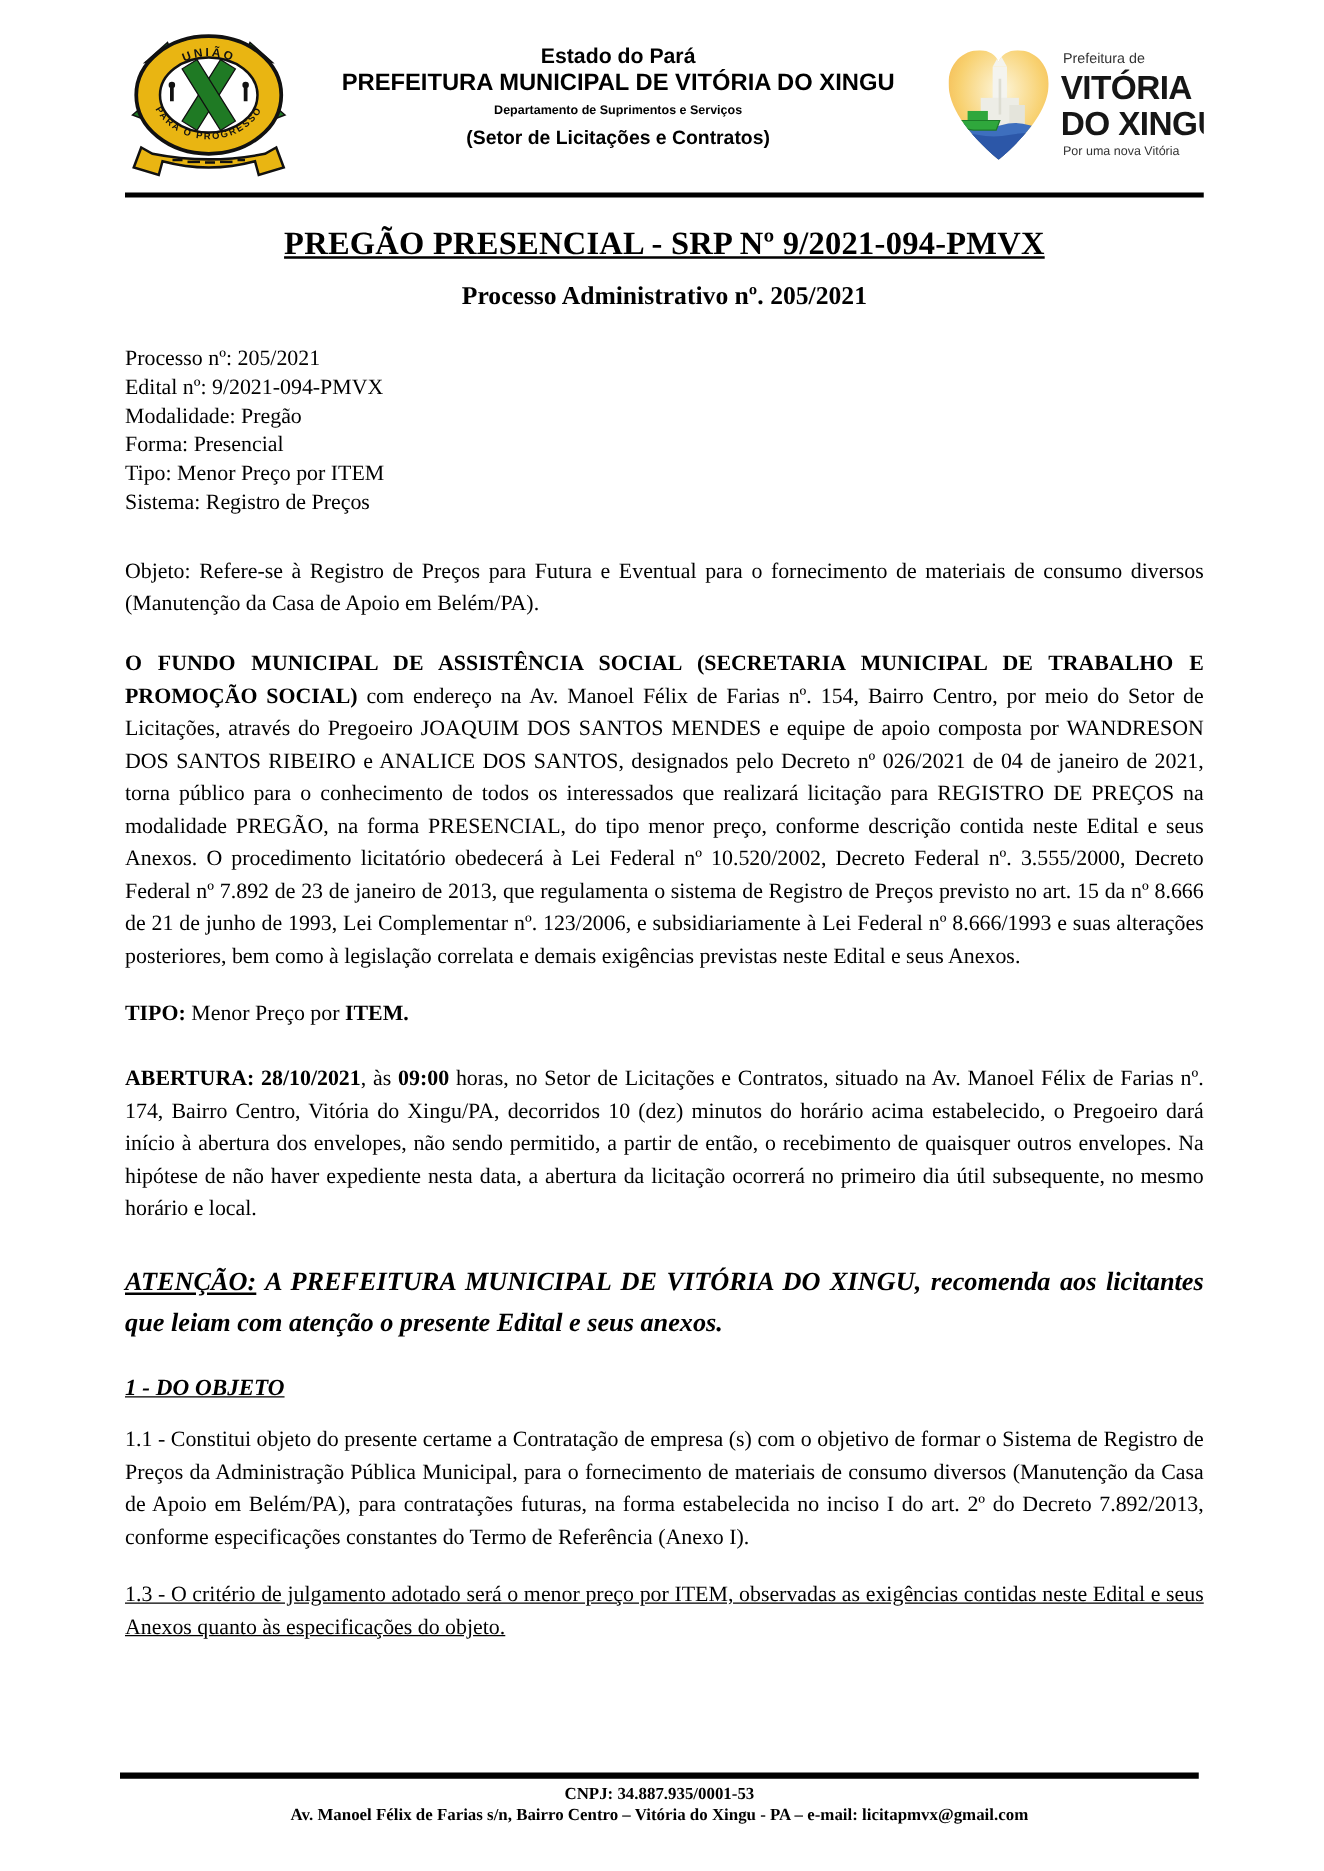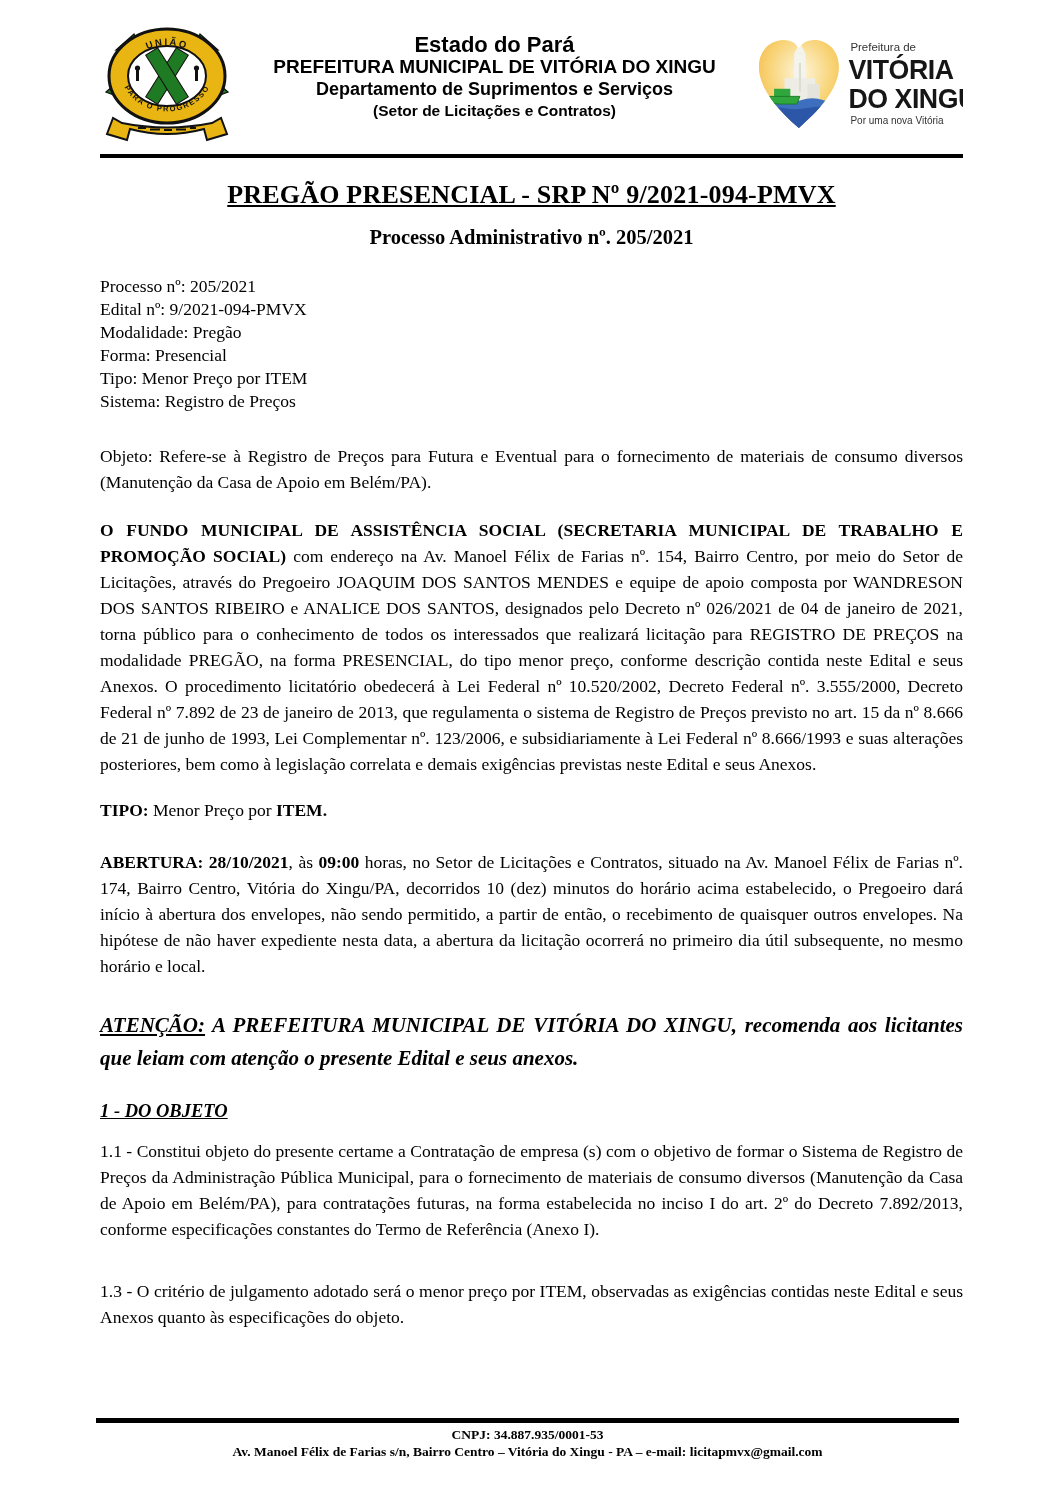--- a/index.html
+++ b/index.html
@@ -6,24 +6,24 @@
   .page{position:relative;width:1059px;height:1497px;background:#fff;color:#000;
         font-family:"Liberation Serif",serif;overflow:hidden;}
   .content{padding:26px 96px 0 100px;}
 
   
   .header{display:flex;align-items:flex-start;}
   .seal-svg{flex:0 0 auto;}
   .citylogo-svg{flex:0 0 auto;margin-top:8px;}
   .org{flex:1;text-align:center;font-family:"Liberation Sans",sans-serif;font-weight:bold;
        padding-top:8px;line-height:22px;}
-  .org-l1{font-size:22px;}
+  .org-l1{font-size:17px;}
   .org-l2{font-size:19px;}
   .org-l3{font-size:17px;}
-  .org-l4{font-size:18px;}
+  .org-l4{font-size:10px;}
   .org-l5{font-size:15.5px;}
   .header-rule{height:4px;background:#000;margin-top:6px;}
 
   
   .title{text-align:center;font-size:26px;font-weight:bold;margin-top:22px;letter-spacing:0.2px;}
   .title .u{text-decoration:underline;}
   .subtitle{text-align:center;font-size:20.5px;font-weight:bold;margin-top:16px;}
 
   
   .fields{margin-top:26px;font-size:17.5px;line-height:23px;}
@@ -32,21 +32,21 @@
   .para{font-size:17.5px;line-height:26px;text-align:justify;margin:0;}
   .p-objeto{margin-top:30px;}
   .p-preamble{margin-top:22px;}
   .p-tipo{margin-top:20px;text-align:left;}
   .p-abertura{margin-top:26px;}
   .p-atencao{margin-top:30px;font-size:21px;line-height:33px;}
   .sec-title{margin-top:26px;font-size:18.5px;font-weight:bold;font-style:italic;}
   .sec-title .u{text-decoration:underline;}
   .p-11{margin-top:16px;}
   .p-12{margin-top:24px;}
-  .p-13{margin-top:36px;}
+  .p-13{margin-top:20px;text-decoration:underline;}
 
   
   .footer{position:absolute;left:96px;right:100px;top:1418px;text-align:center;font-weight:bold;}
   .footer-rule{height:5px;background:#000;}
   .f1{font-size:13.5px;margin-top:3px;line-height:17px;}
   .f2{font-size:13.5px;line-height:17px;}
 </style>
 </head>
 <body>
 

